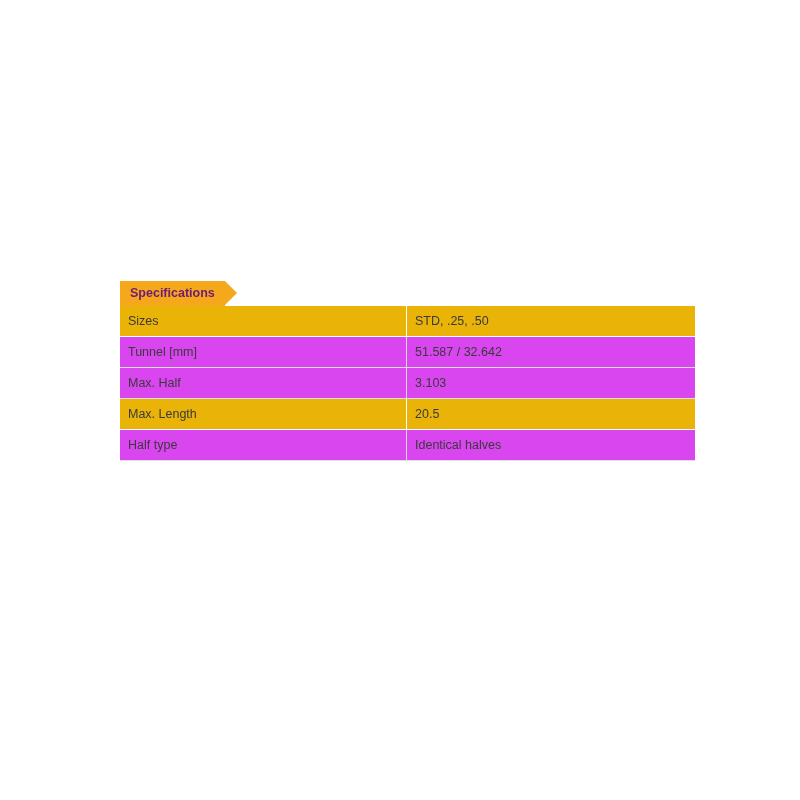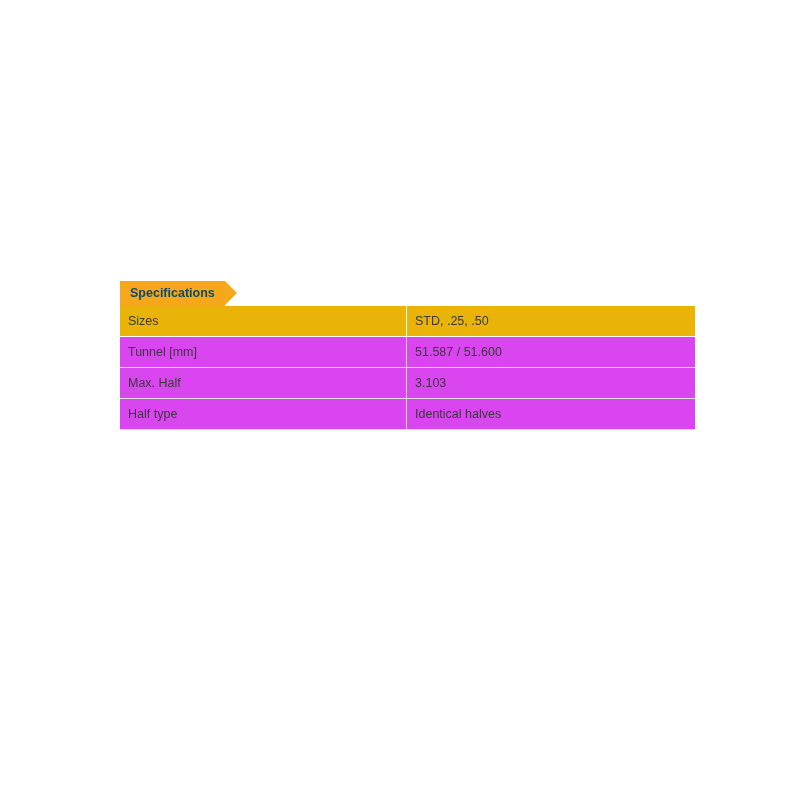--- a/index.html
+++ b/index.html
@@ -23,21 +23,21 @@
     width: 558px;
   }
 
   
   .spec-header {
     position: relative;
     display: inline-block;
     height: 25px;
     line-height: 25px;
     background: #f5a81c;
-    color: #0c4a6e;
+    color: #701a75;
     font-size: 12.5px;
     font-weight: bold;
     padding: 0 10px 0 10px;
     box-sizing: border-box;
     min-width: 100px;
   }
   .spec-header::after {
     content: "";
     position: absolute;
     right: -12px;
@@ -102,29 +102,33 @@
   <table class="spec-table">
     <tbody>
 
       <tr class="odd">
         <td class="label">Sizes</td>
         <td class="value">STD, .25, .50</td>
       </tr>
 
       <tr class="even">
         <td class="label">Tunnel [mm]</td>
-        <td class="value">51.587 / 51.600</td>
+        <td class="value">51.587 / 32.642</td>
       </tr>
 
 
       <tr class="even">
         <td class="label">Max. Half</td>
         <td class="value">3.103</td>
       </tr>
 
+      <tr class="odd">
+        <td class="label">Max. Length</td>
+        <td class="value">20.5</td>
+      </tr>
 
       <tr class="even">
         <td class="label">Half type</td>
         <td class="value">Identical halves</td>
       </tr>
 
 
     </tbody>
   </table>
 </div>

